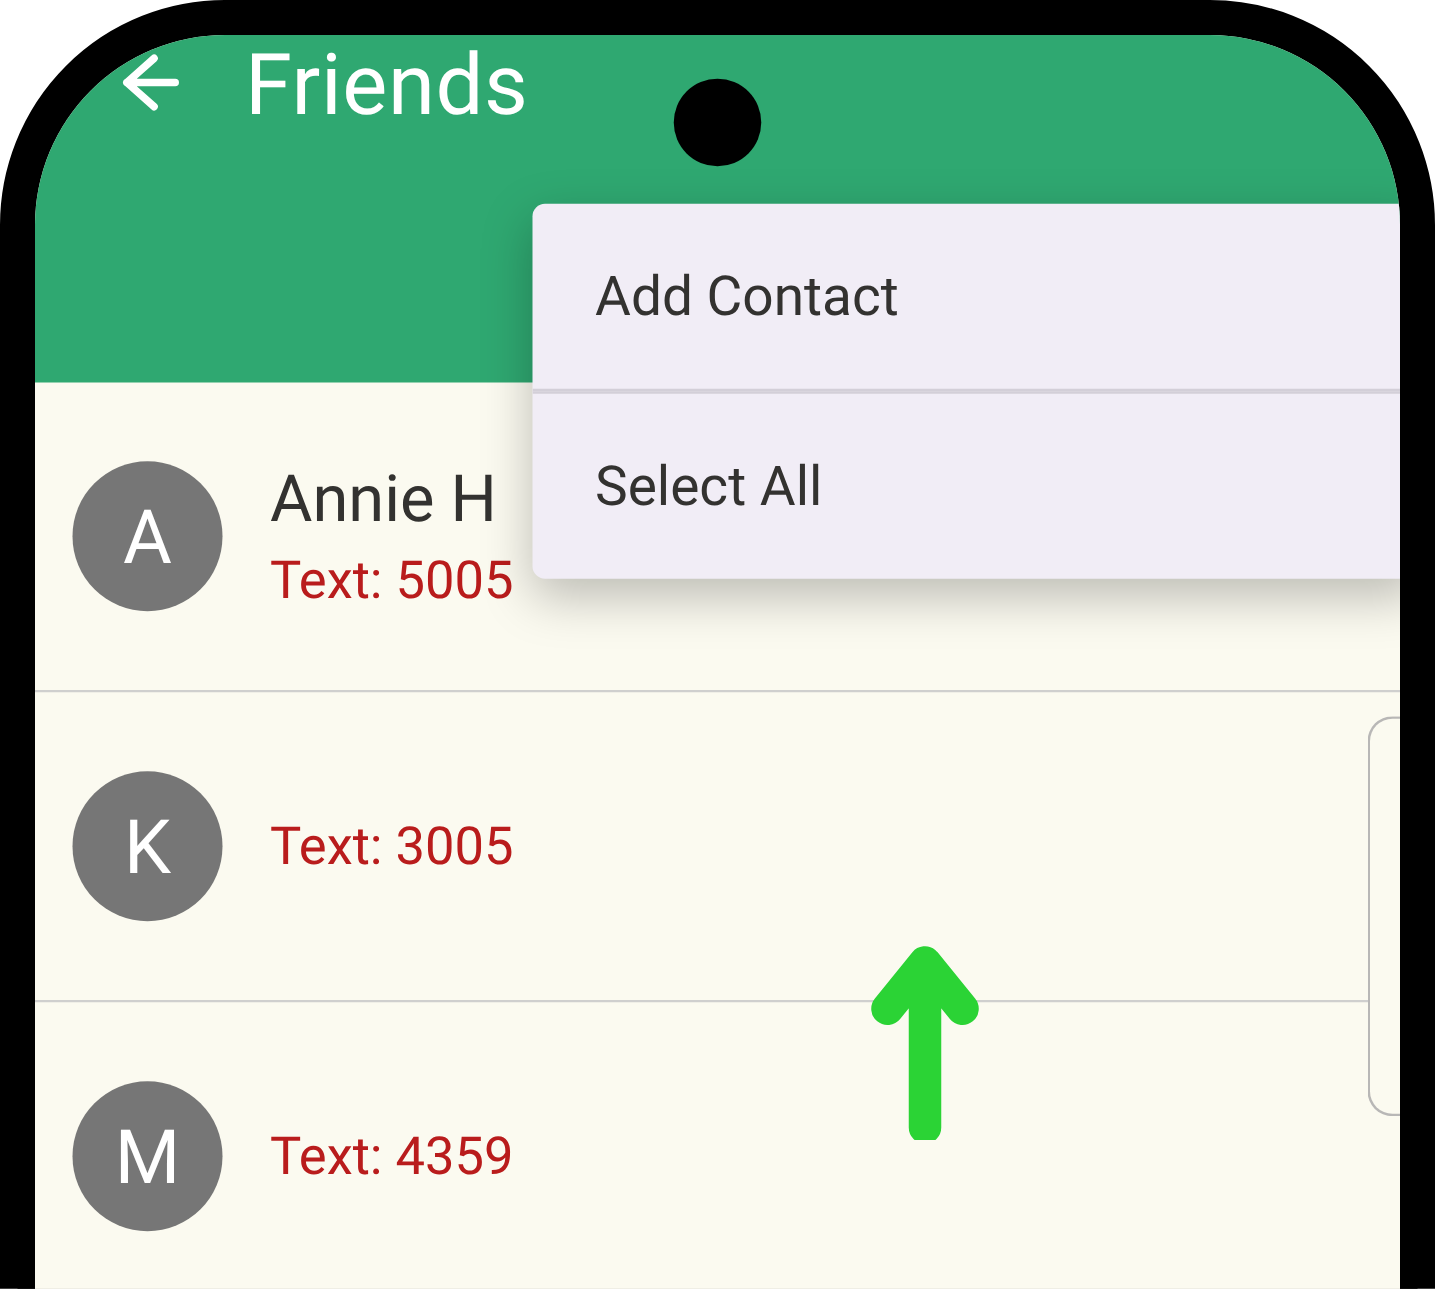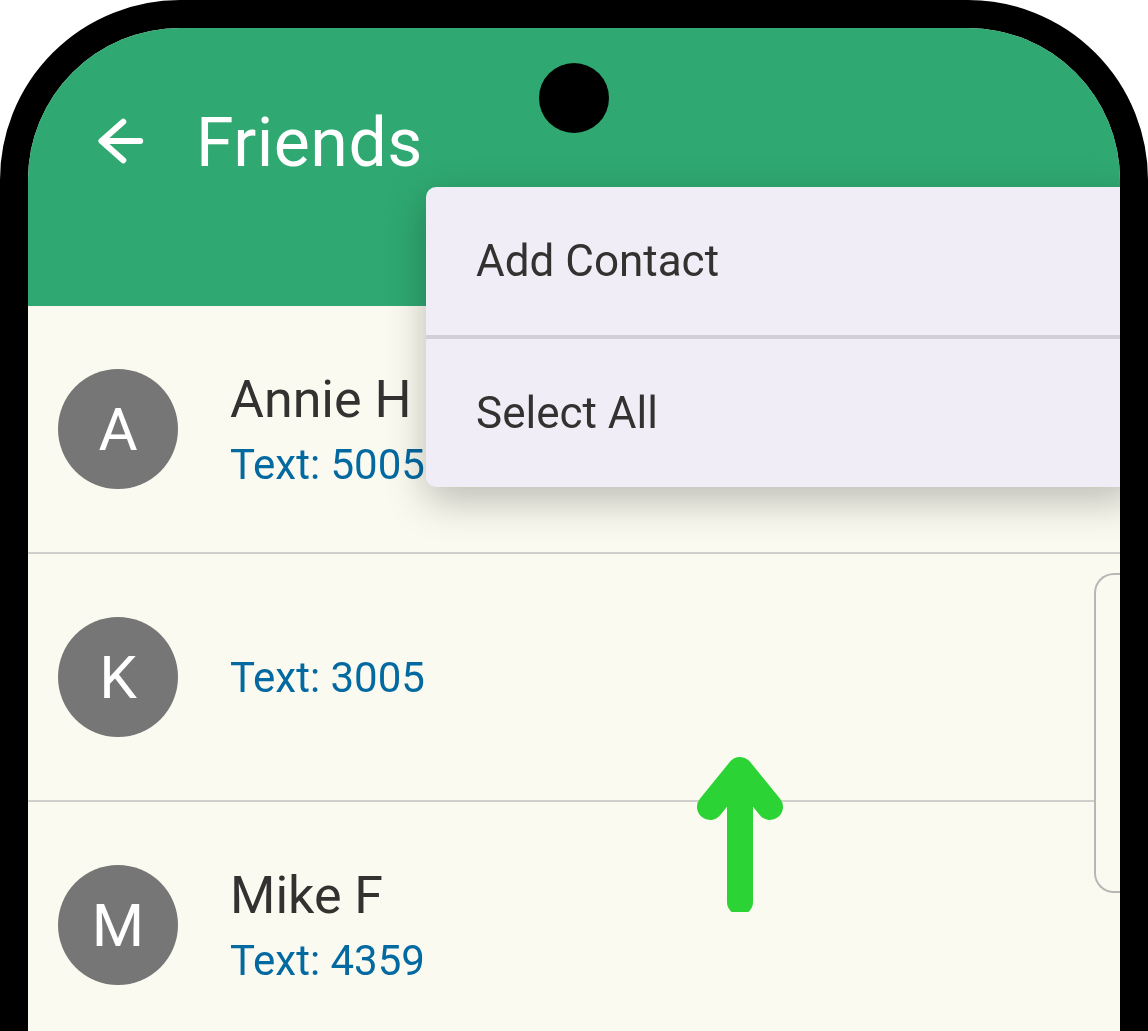--- a/index.html
+++ b/index.html
@@ -32,21 +32,21 @@
     background: #000;
     z-index: 60;
   }
 
   .appbar {
     position: relative;
     width: 100%;
     height: 278px;
     background: #2fa871;
     display: flex;
-    align-items: center;
+    align-items: flex-start;
     padding: 0 0 48px 48px;
   }
   .back-btn {
     width: 80px; height: 80px;
     display: flex; align-items: center; justify-content: center;
     color: #fff;
     margin-right: 40px;
     cursor: pointer;
   }
   .back-btn svg { width: 58px; height: 58px; stroke: #fff; stroke-width: 5; fill: none; stroke-linecap: round; stroke-linejoin: round; }
@@ -63,35 +63,34 @@
   }
   .avatar {
     width: 120px; height: 120px; border-radius: 50%;
     background: #767676;
     color: #fff;
     display: flex; align-items: center; justify-content: center;
     font-size: 60px; font-weight: 400;
     margin-right: 38px;
     flex: 0 0 auto;
   }
-  .contact-texts { display: flex; flex-direction: column; gap: 10px; min-width: 0; margin-left: 14px; }
+  .contact-texts { display: flex; flex-direction: column; gap: 10px; min-width: 0; }
   .contact-name { font-size: 52px; color: #333230; font-weight: 400; white-space: nowrap; }
-  .contact-sub  { font-size: 42px; color: #0369a1; font-weight: 400; white-space: nowrap; }
+  .contact-sub  { font-size: 42px; color: #b91c1c; font-weight: 400; white-space: nowrap; }
 
   
   .popup {
     position: absolute;
     left: 398px; top: 135px;
     width: 710px;
     background: #f1edf6;
     border-radius: 10px;
     box-shadow: 0 14px 40px rgba(0,0,0,0.25);
     overflow: hidden;
     z-index: 50;
-    margin-top: 24px;
   }
   .menu-item {
     height: 148px;
     display: flex; align-items: center;
     padding: 0 50px;
     font-size: 44px;
     color: #333230;
     cursor: pointer;
     white-space: nowrap;
   }
@@ -159,21 +158,20 @@
         <div class="contact-texts">
           <div class="contact-sub">Text: 3005</div>
         </div>
       </div>
 
       <div class="contact-row">
         <div class="avatar">
           <span>M</span>
         </div>
         <div class="contact-texts">
-          <div class="contact-name">Mike F</div>
           <div class="contact-sub">Text: 4359</div>
         </div>
       </div>
 
     </div>
 
     <div class="scroll-edge"></div>
 
     <div class="popup">
       <div class="menu-item">

